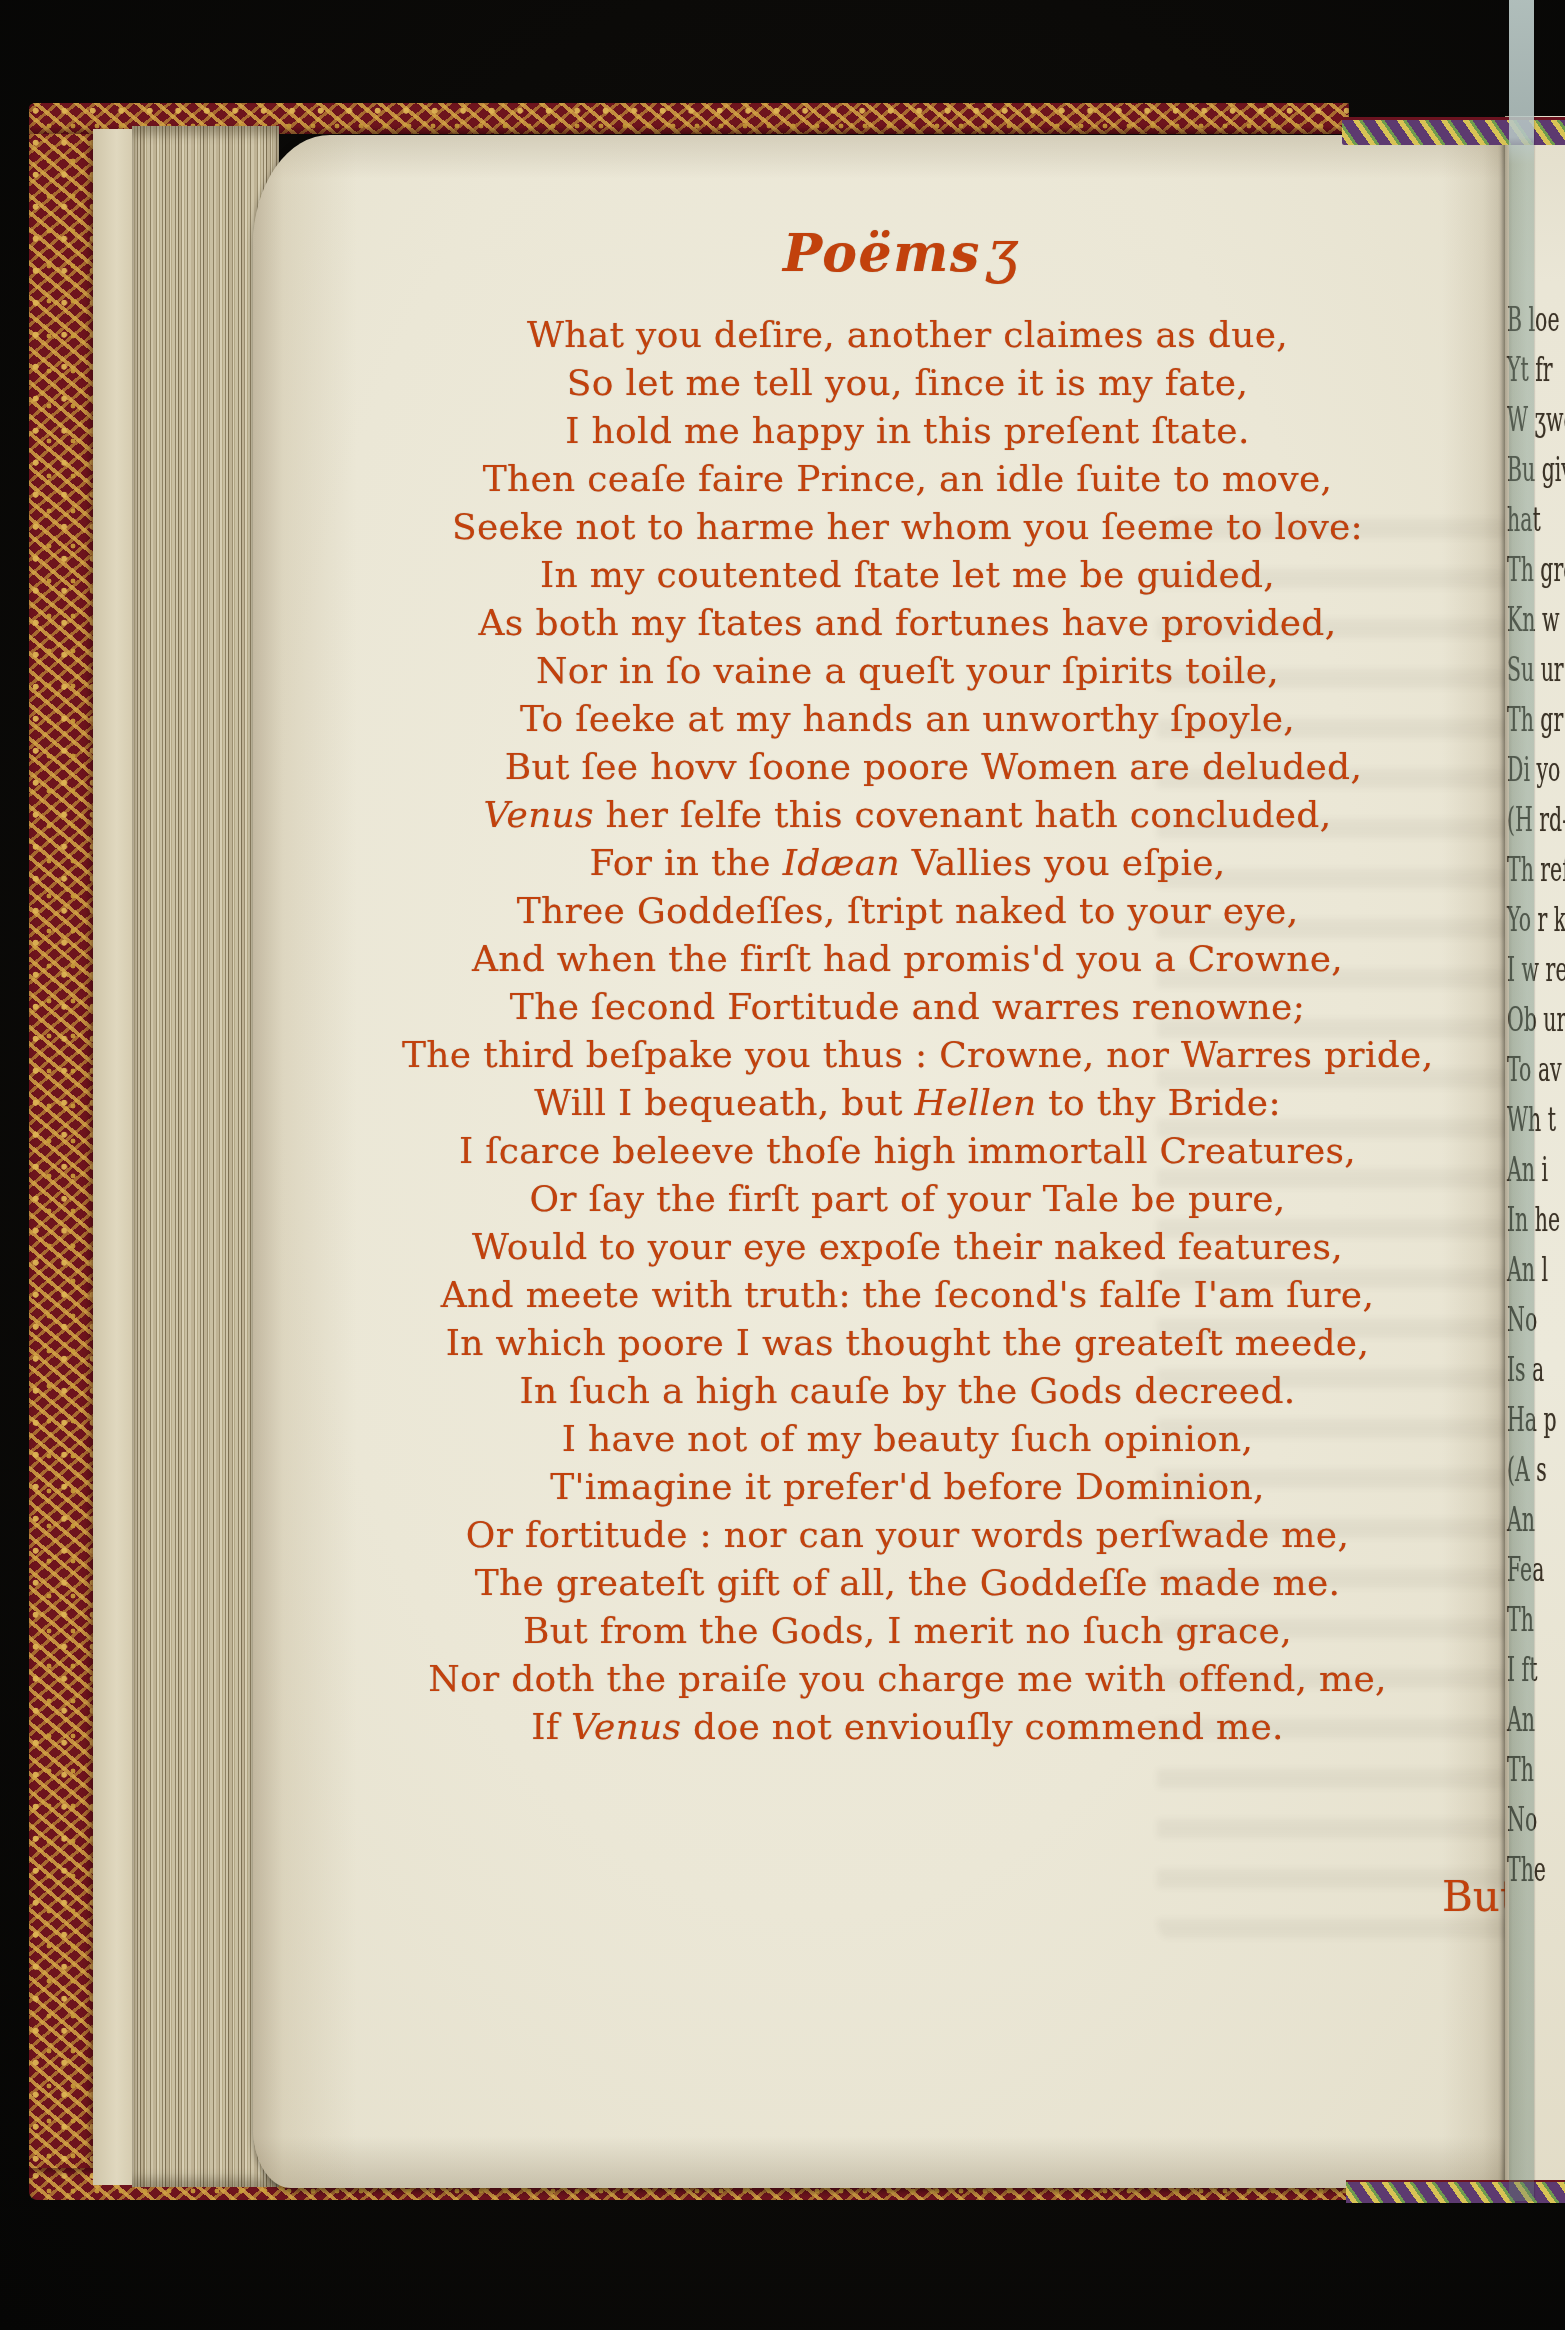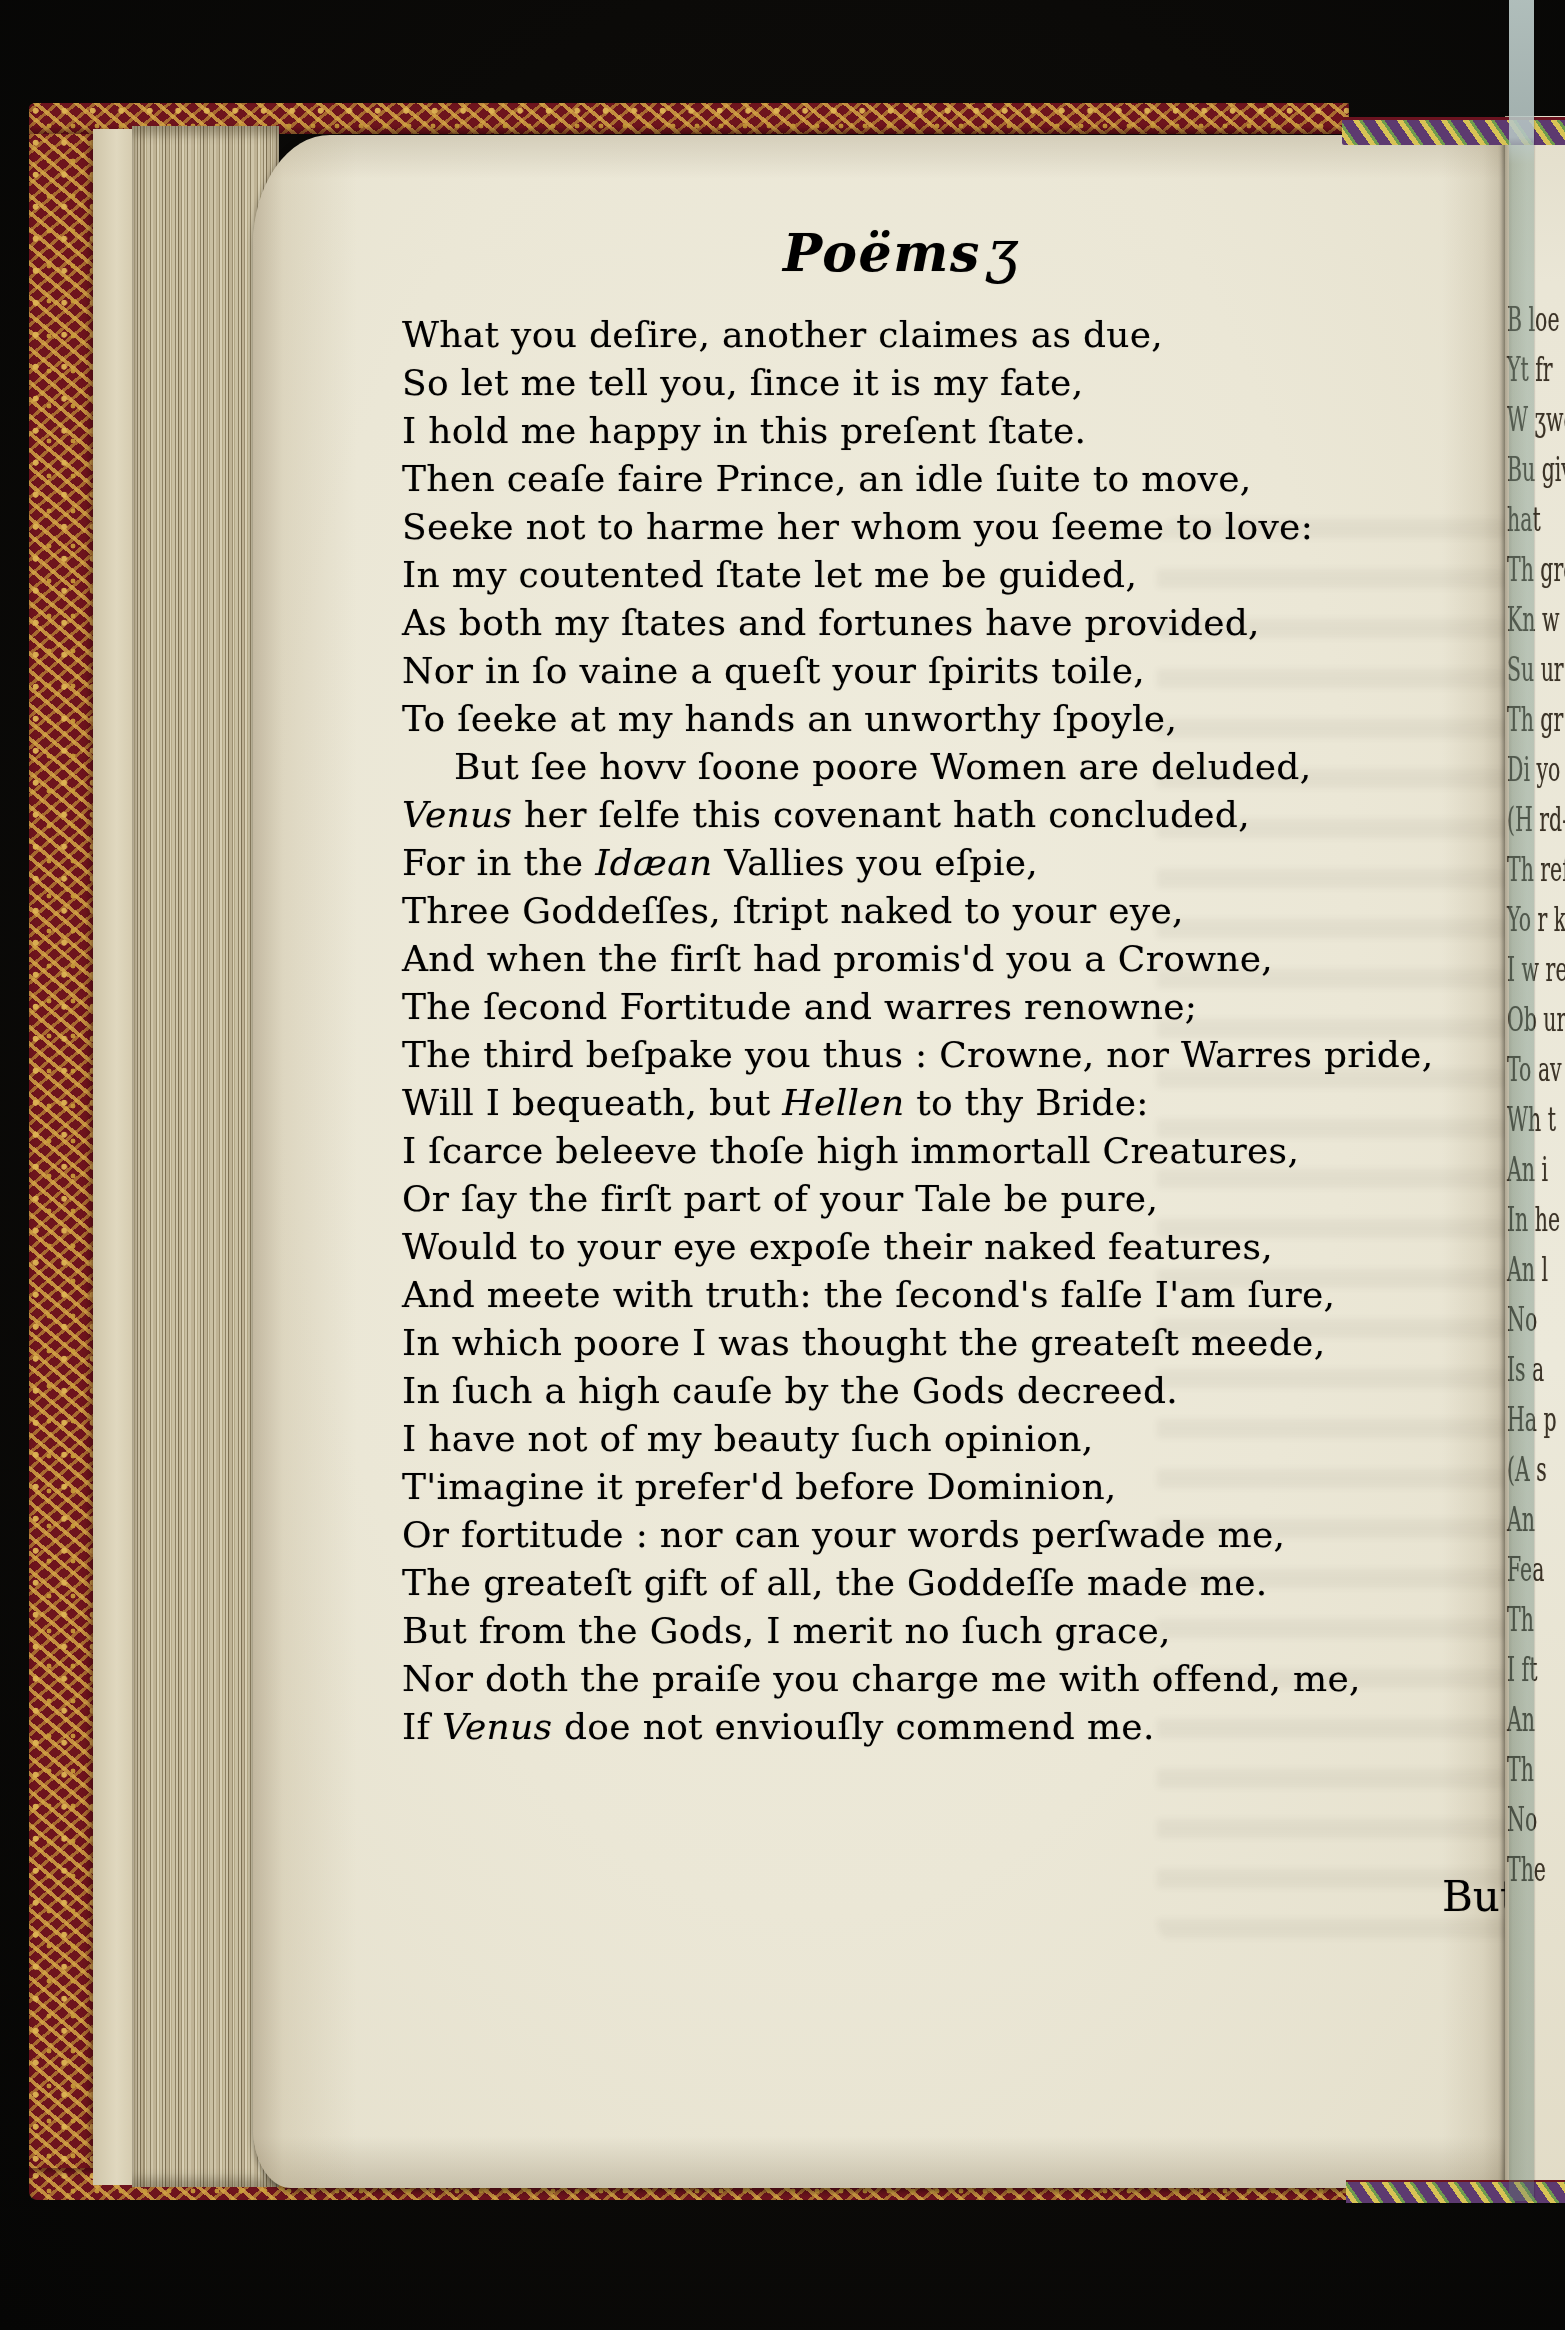--- a/index.html
+++ b/index.html
@@ -49,21 +49,21 @@
     box-shadow:1.1px 2.2px 7.7px rgba(0,0,0,.5);
   }
   
   #showthrough{
     left:904px;top:384px;width:575px;height:1425px;opacity:.055;
     background:repeating-linear-gradient(180deg,#4a4334 0 18.6px,rgba(0,0,0,0) 18.6px 50px);
     filter:blur(3.3px);border-radius:22px;
   }
 
   
-  .ink{color:#000000;text-shadow:0 0 1.1px rgba(54,46,34,.38);}
+  .ink{color:#c2410c;text-shadow:0 0 1.1px rgba(54,46,34,.38);text-align:center;}
   #title{left:783px;top:218px;font-size:52px;font-style:italic;font-weight:bold;
     letter-spacing:1.6px;white-space:nowrap;}
   #title .mark{font-size:57px;font-weight:normal;margin-left:5.5px;}
   #poem{left:0;top:311px;width:1413px;}
   .poem-line{height:48px;line-height:48px;font-size:36px;letter-spacing:0.3px;
     white-space:nowrap;padding-left:402px;}
   .poem-line.indent{padding-left:454px;}
   .poem-line .it{font-style:italic;}
   #catchword{left:1442px;top:1880px;font-size:42px;line-height:34px;}
 

